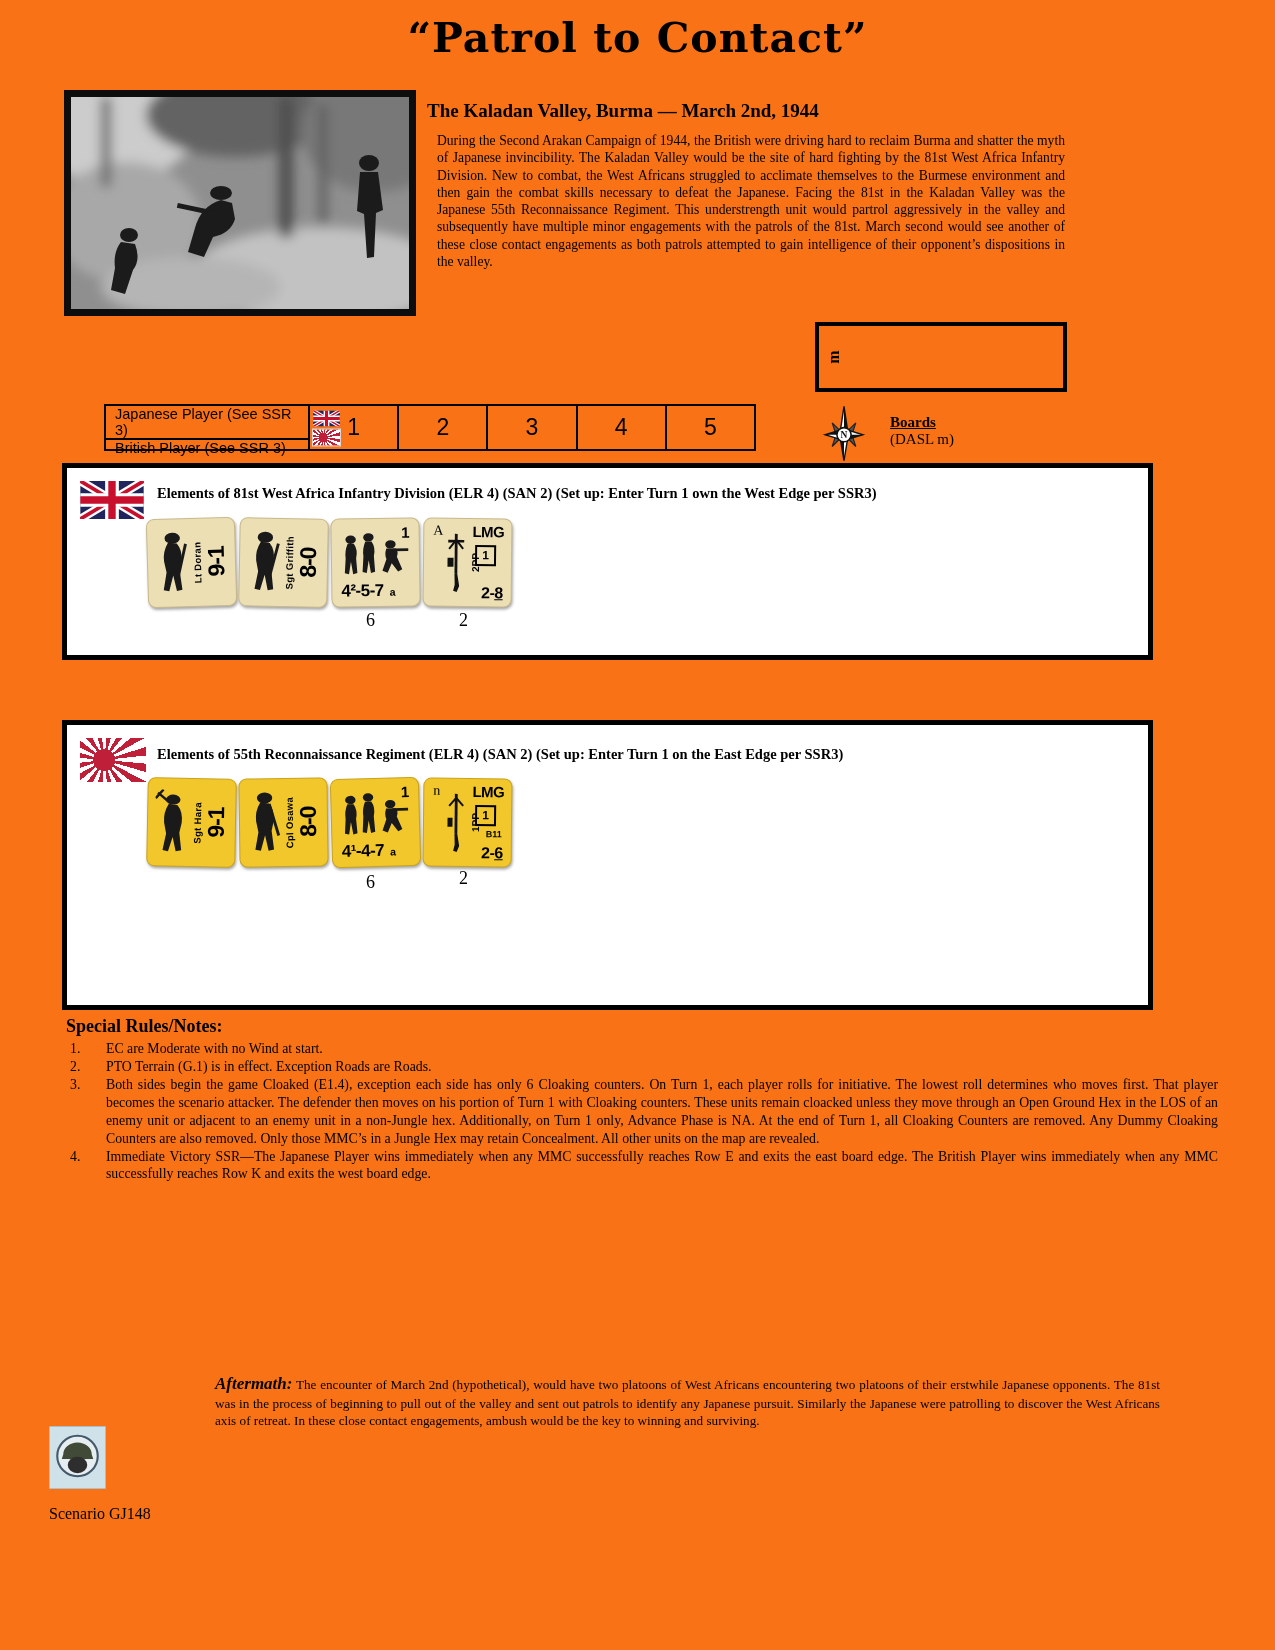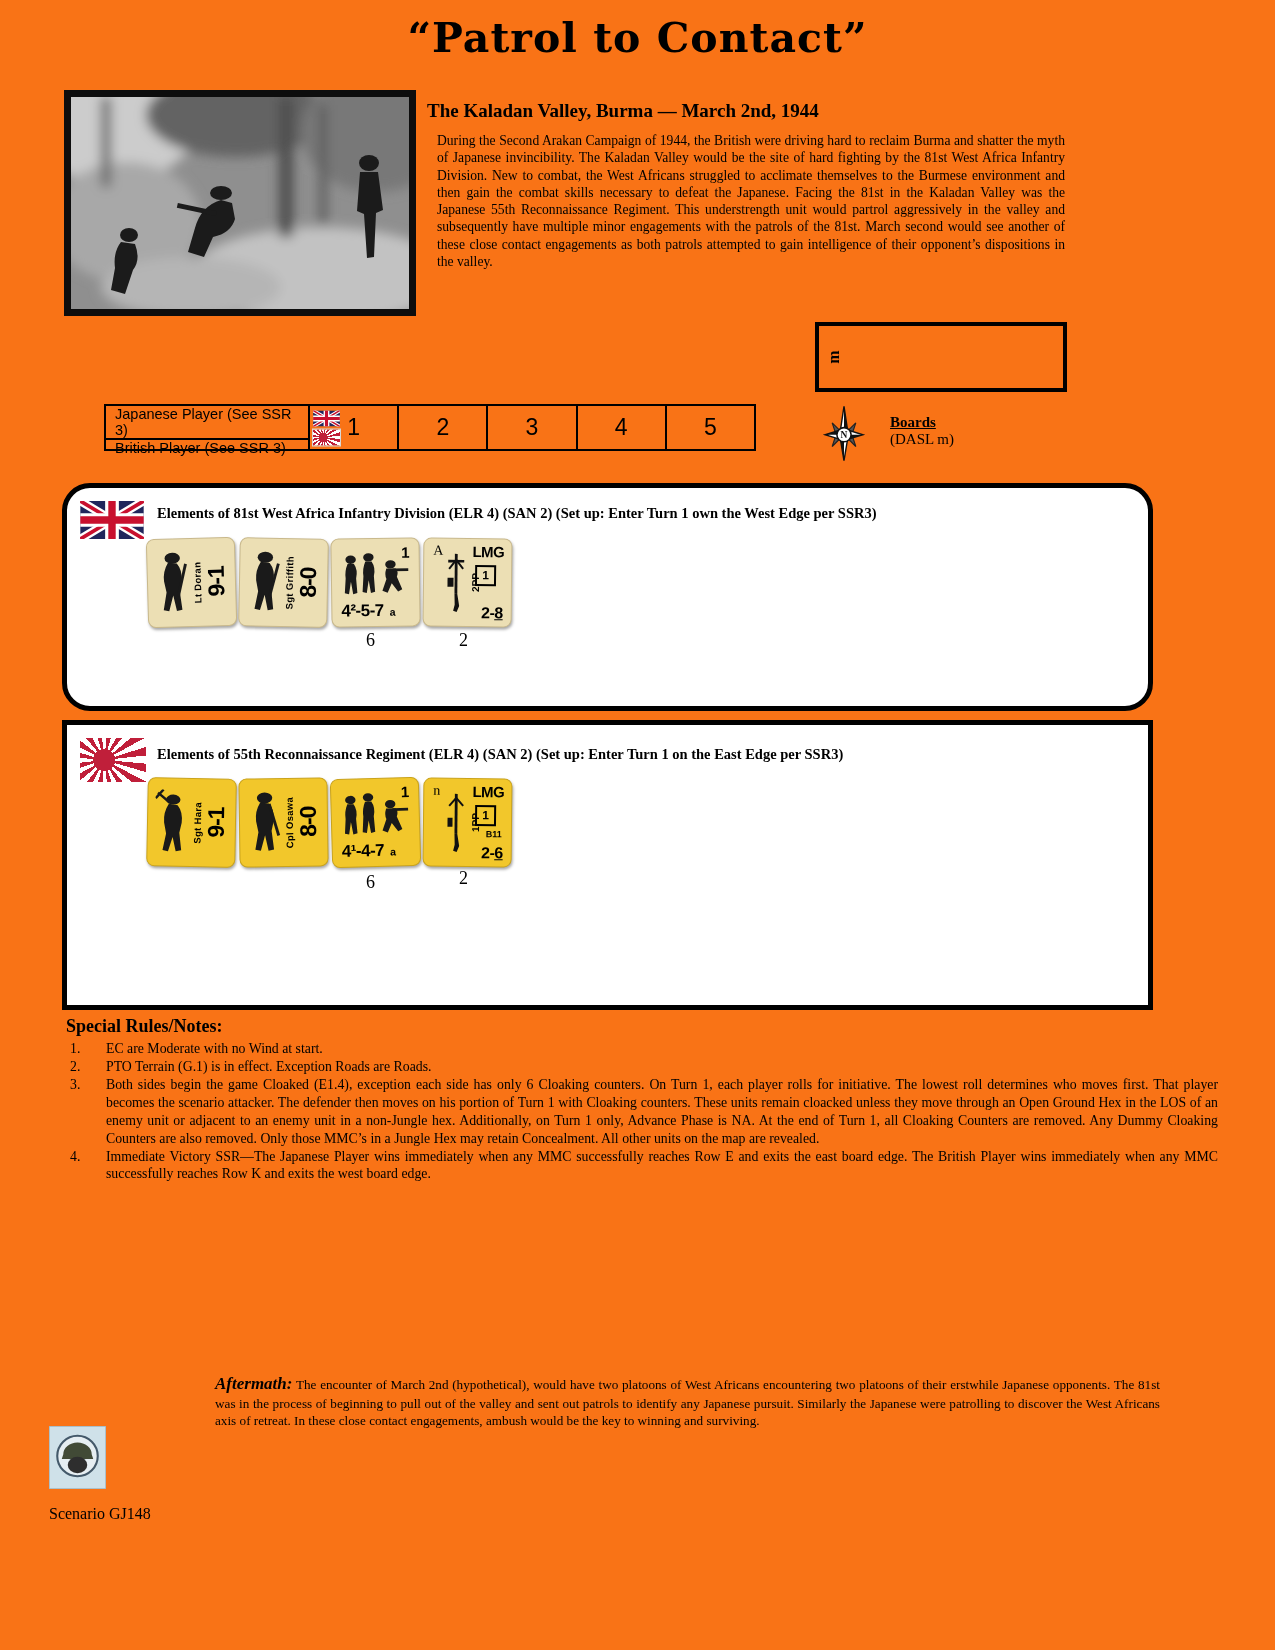--- a/index.html
+++ b/index.html
@@ -52,21 +52,21 @@
   .rising-sun-small{width:27px;height:16px;
       background:radial-gradient(circle at 38% 50%,#c01f3a 0 4.5px,rgba(0,0,0,0) 4.5px),
                  repeating-conic-gradient(from 5deg at 38% 50%,#c01f3a 0 11.25deg,#fff 11.25deg 22.5deg);
       outline:1px solid #d8d8d8;}
   .rising-sun-big{width:66px;height:44px;
       background:radial-gradient(circle at 37% 50%,#c01f3a 0 11px,rgba(0,0,0,0) 11px),
                  repeating-conic-gradient(from 5deg at 37% 50%,#c01f3a 0 11.25deg,#fff 11.25deg 22.5deg);}
 
   
   .ob-box{position:absolute;left:62px;width:1091px;border:5px solid #000;box-sizing:border-box;background:#fff;}
-  .ob-brit{top:483px;height:228px;border-radius:28px;}
+  .ob-brit{top:463px;height:197px;}
   .ob-jap{top:720px;height:290px;}
   .ob-flag{position:absolute;left:13px;top:13px;}
   .ob-header{position:absolute;left:90px;top:17px;width:980px;font-weight:bold;font-size:14.5px;}
   .ob-jap .ob-header{top:21px;}
   .counter-row{position:absolute;left:80px;display:flex;gap:3px;}
   .ob-brit .counter-row{top:50px;}
   .ob-jap .counter-row{top:53px;}
   .count-note{position:absolute;font-size:18px;}
   .ob-brit .count-squad{left:299px;top:142px;}
   .ob-brit .count-sw{left:392px;top:142px;}

